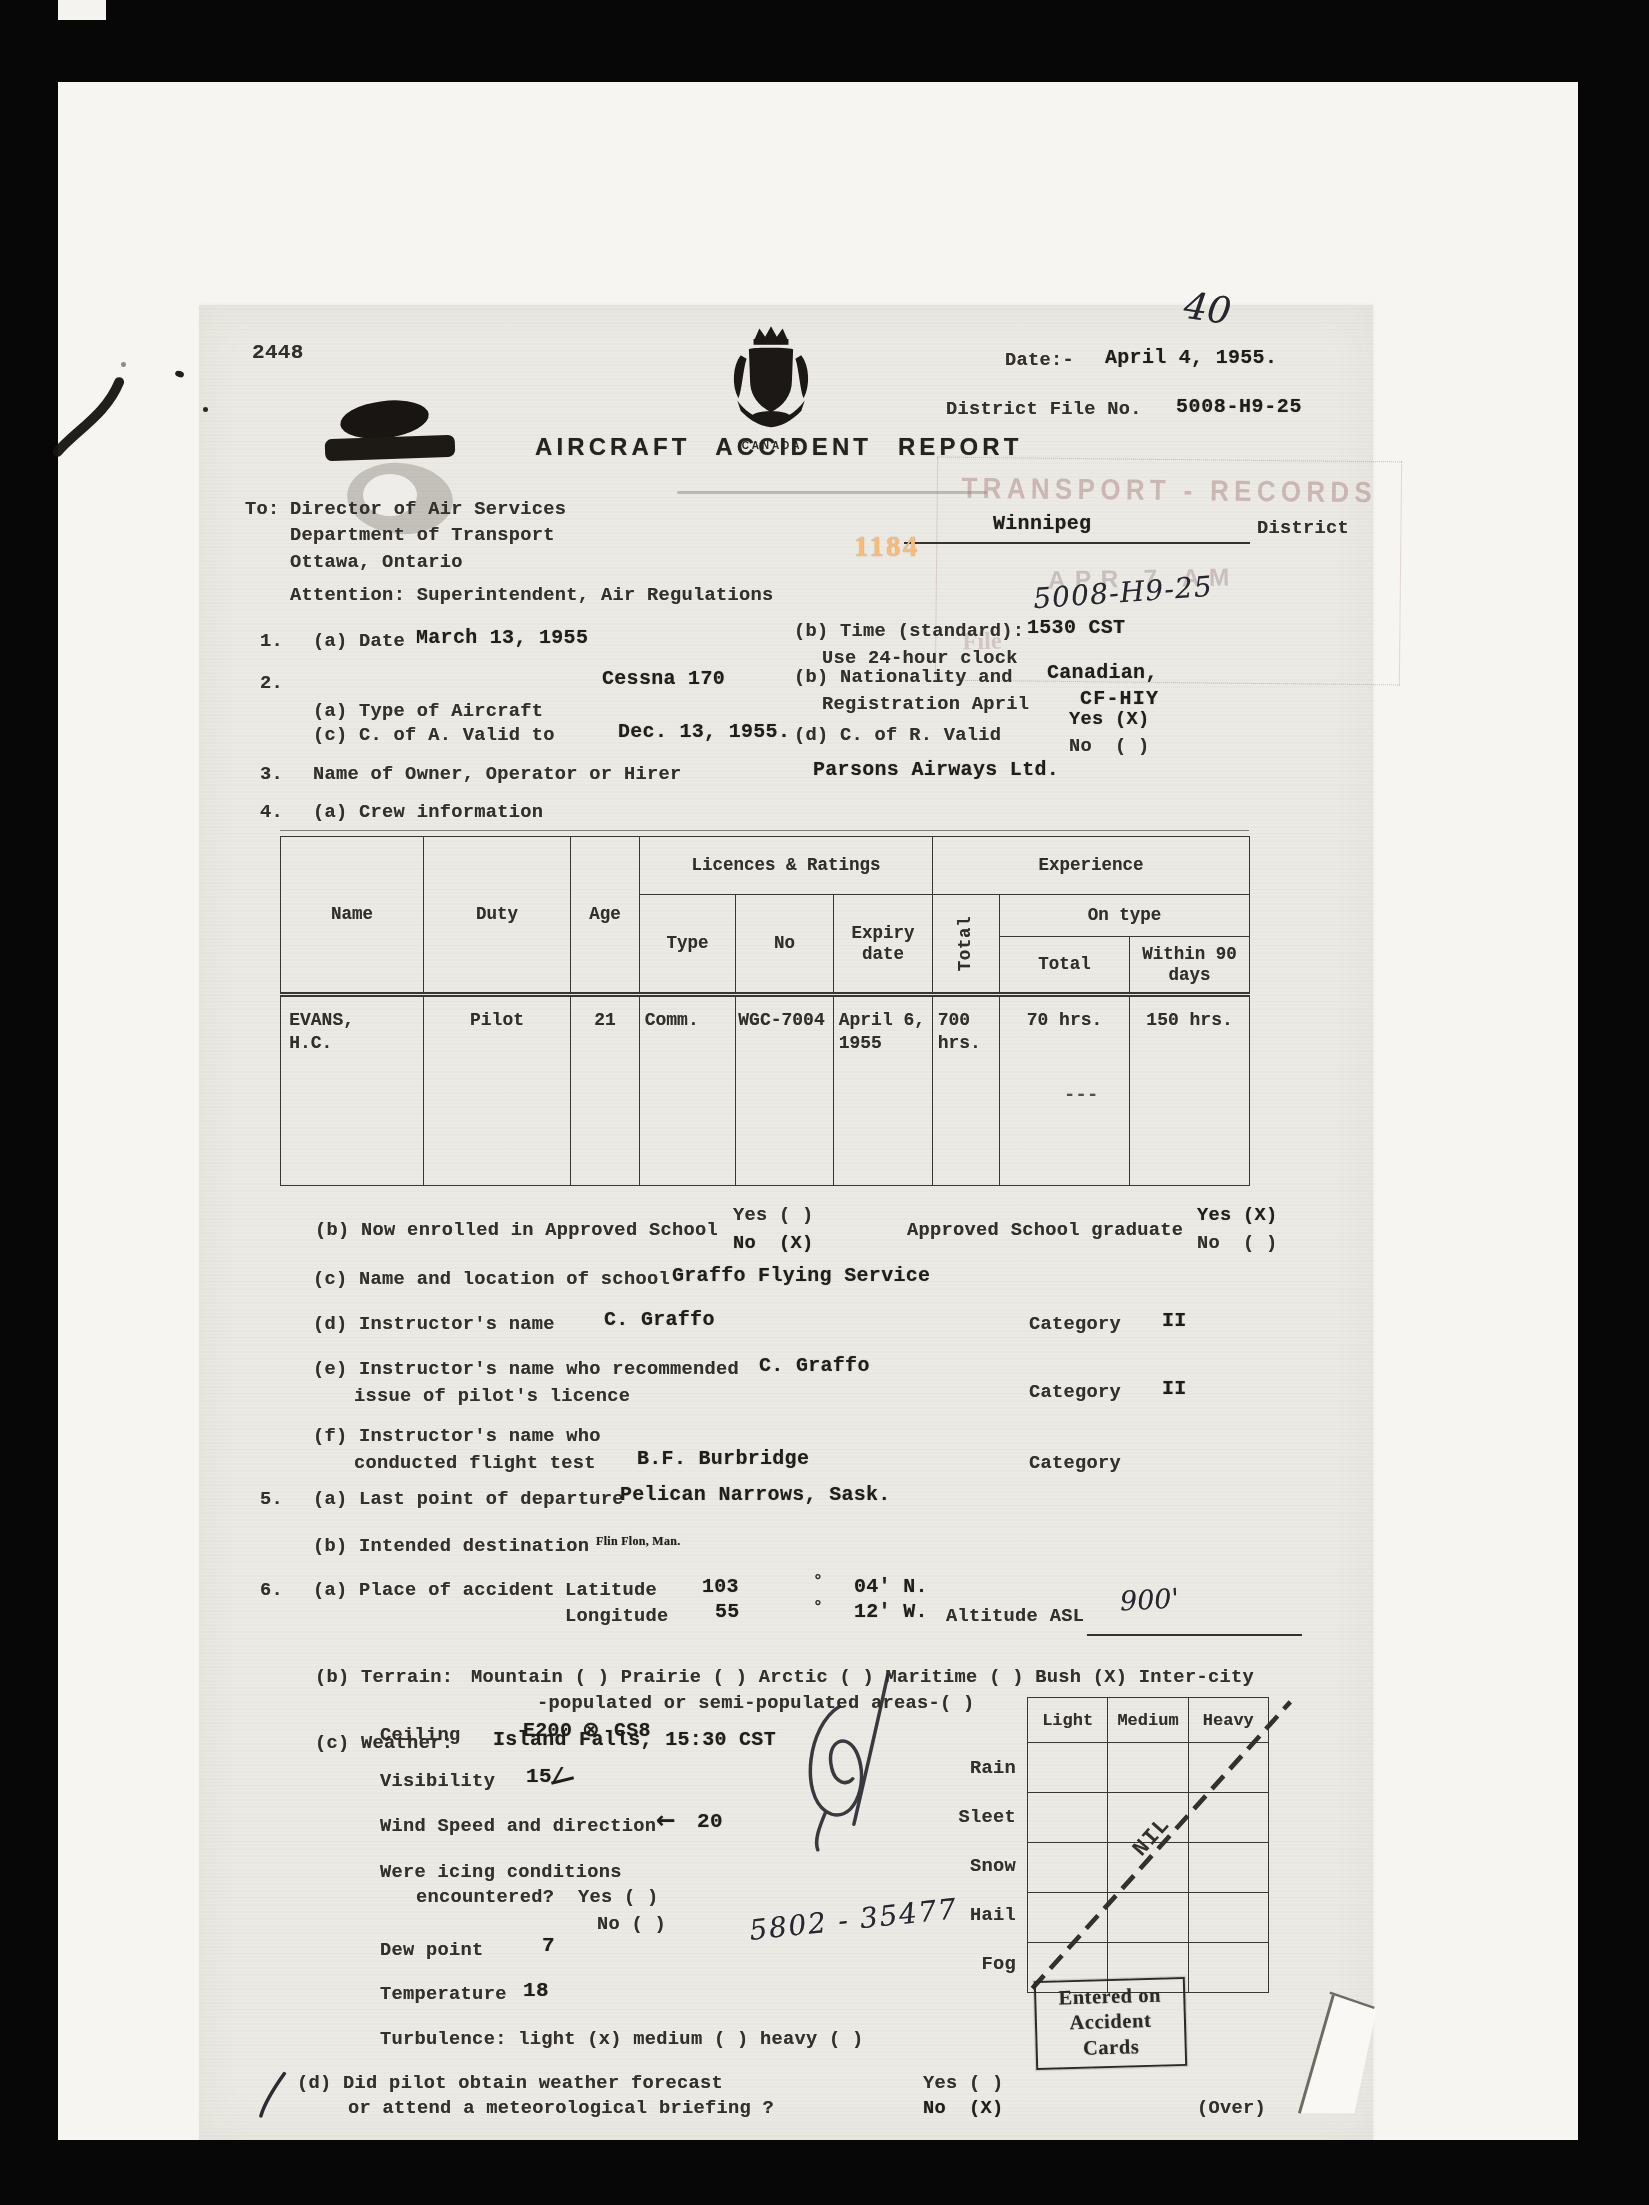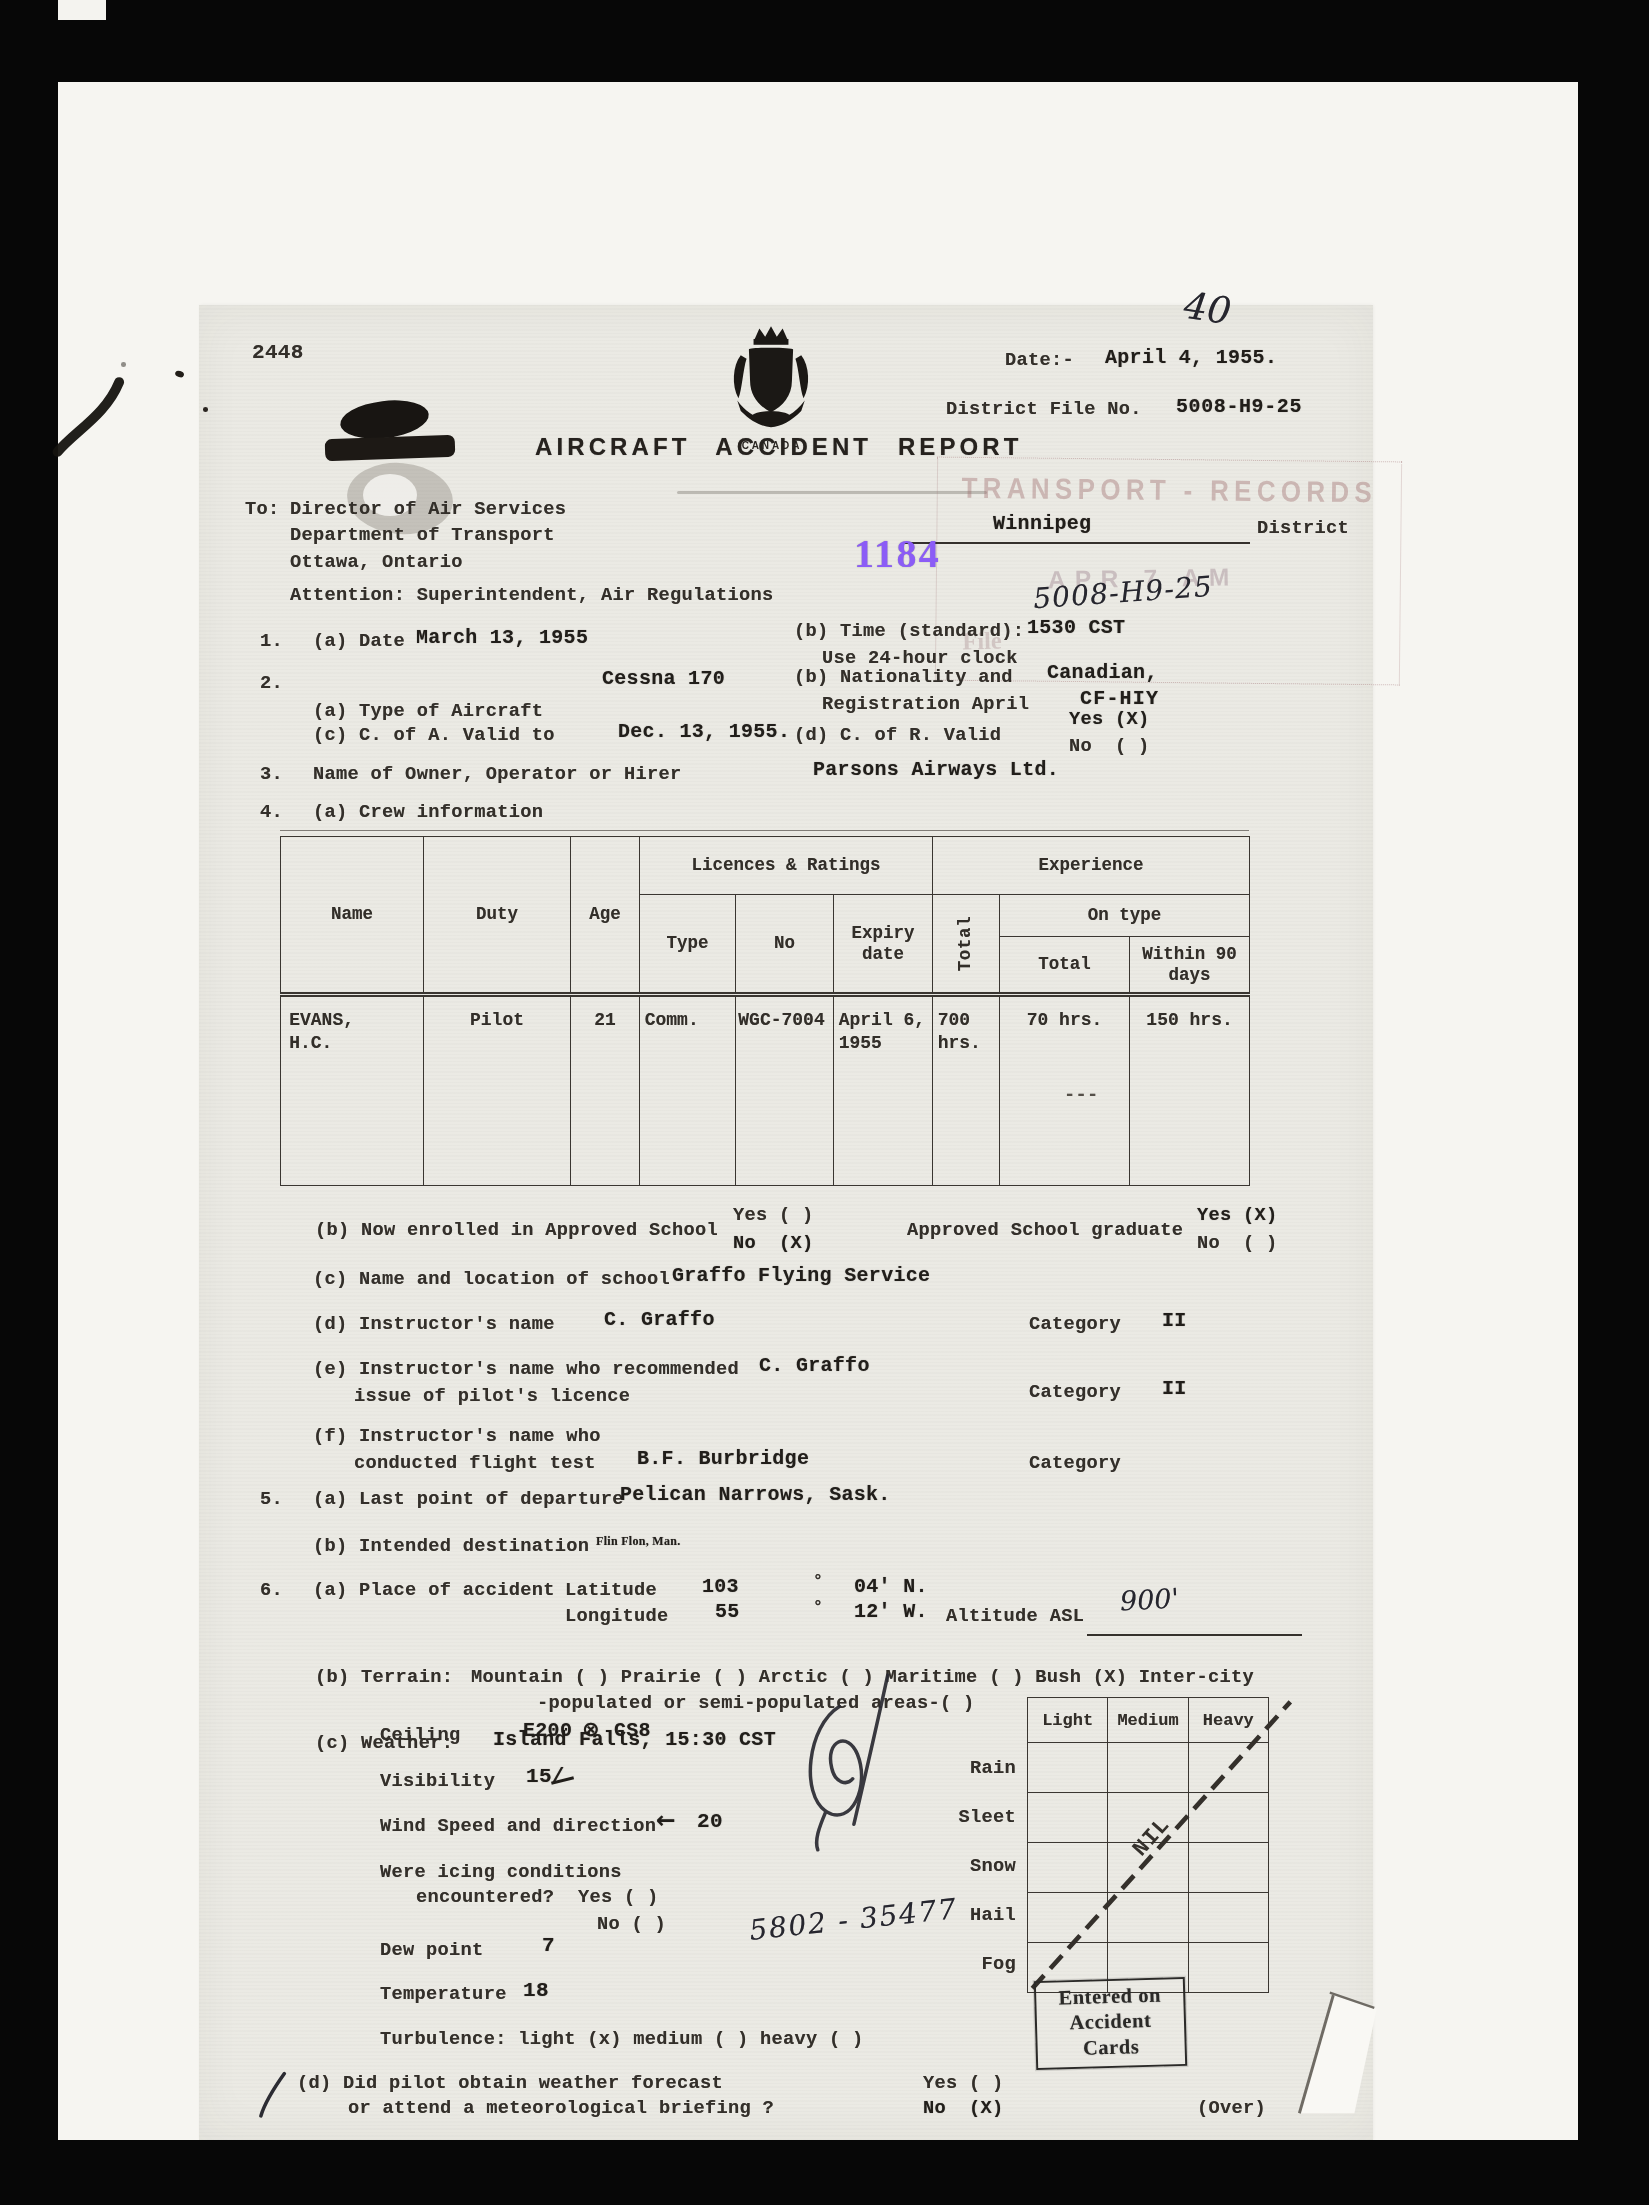--- a/index.html
+++ b/index.html
@@ -27,21 +27,21 @@
     white-space:pre; text-shadow:0 0 0.6px rgba(45,40,33,0.45);
   }
   .ans { color:#211e1a; text-shadow:0 0 0.9px rgba(25,22,18,0.5); }
   .title {
     position:absolute; font-family:"Liberation Sans", sans-serif; font-weight:800;
     font-size:24px; letter-spacing:4.1px; word-spacing:15px; color:#26221e;
     text-shadow:0 0 0.9px rgba(0,0,0,0.4); white-space:pre;
   }
   .bignum {
     position:absolute; font-family:"Liberation Serif", serif; font-weight:700;
-    font-size:40px; letter-spacing:2.3px; color:#8b5cf6; text-shadow:0 0 1.2px rgba(0,0,0,0.35);
+    font-size:29px; letter-spacing:2.3px; color:#fdba74; text-shadow:0 0 1.2px rgba(0,0,0,0.35);
   }
   .hand {
     position:absolute; font-family:"DejaVu Serif", serif; font-style:italic; font-weight:500;
     color:#26262e; white-space:pre; text-shadow:0 0 0.6px rgba(30,30,45,0.4);
   }
   .caption { position:absolute; font-family:"Liberation Sans", sans-serif; font-weight:700;
     font-size:10px; letter-spacing:2.9px; color:#2a2622; }
 
   
   table.crew { position:absolute; left:280px; top:836px; width:969px; border-collapse:collapse; table-layout:fixed; }

